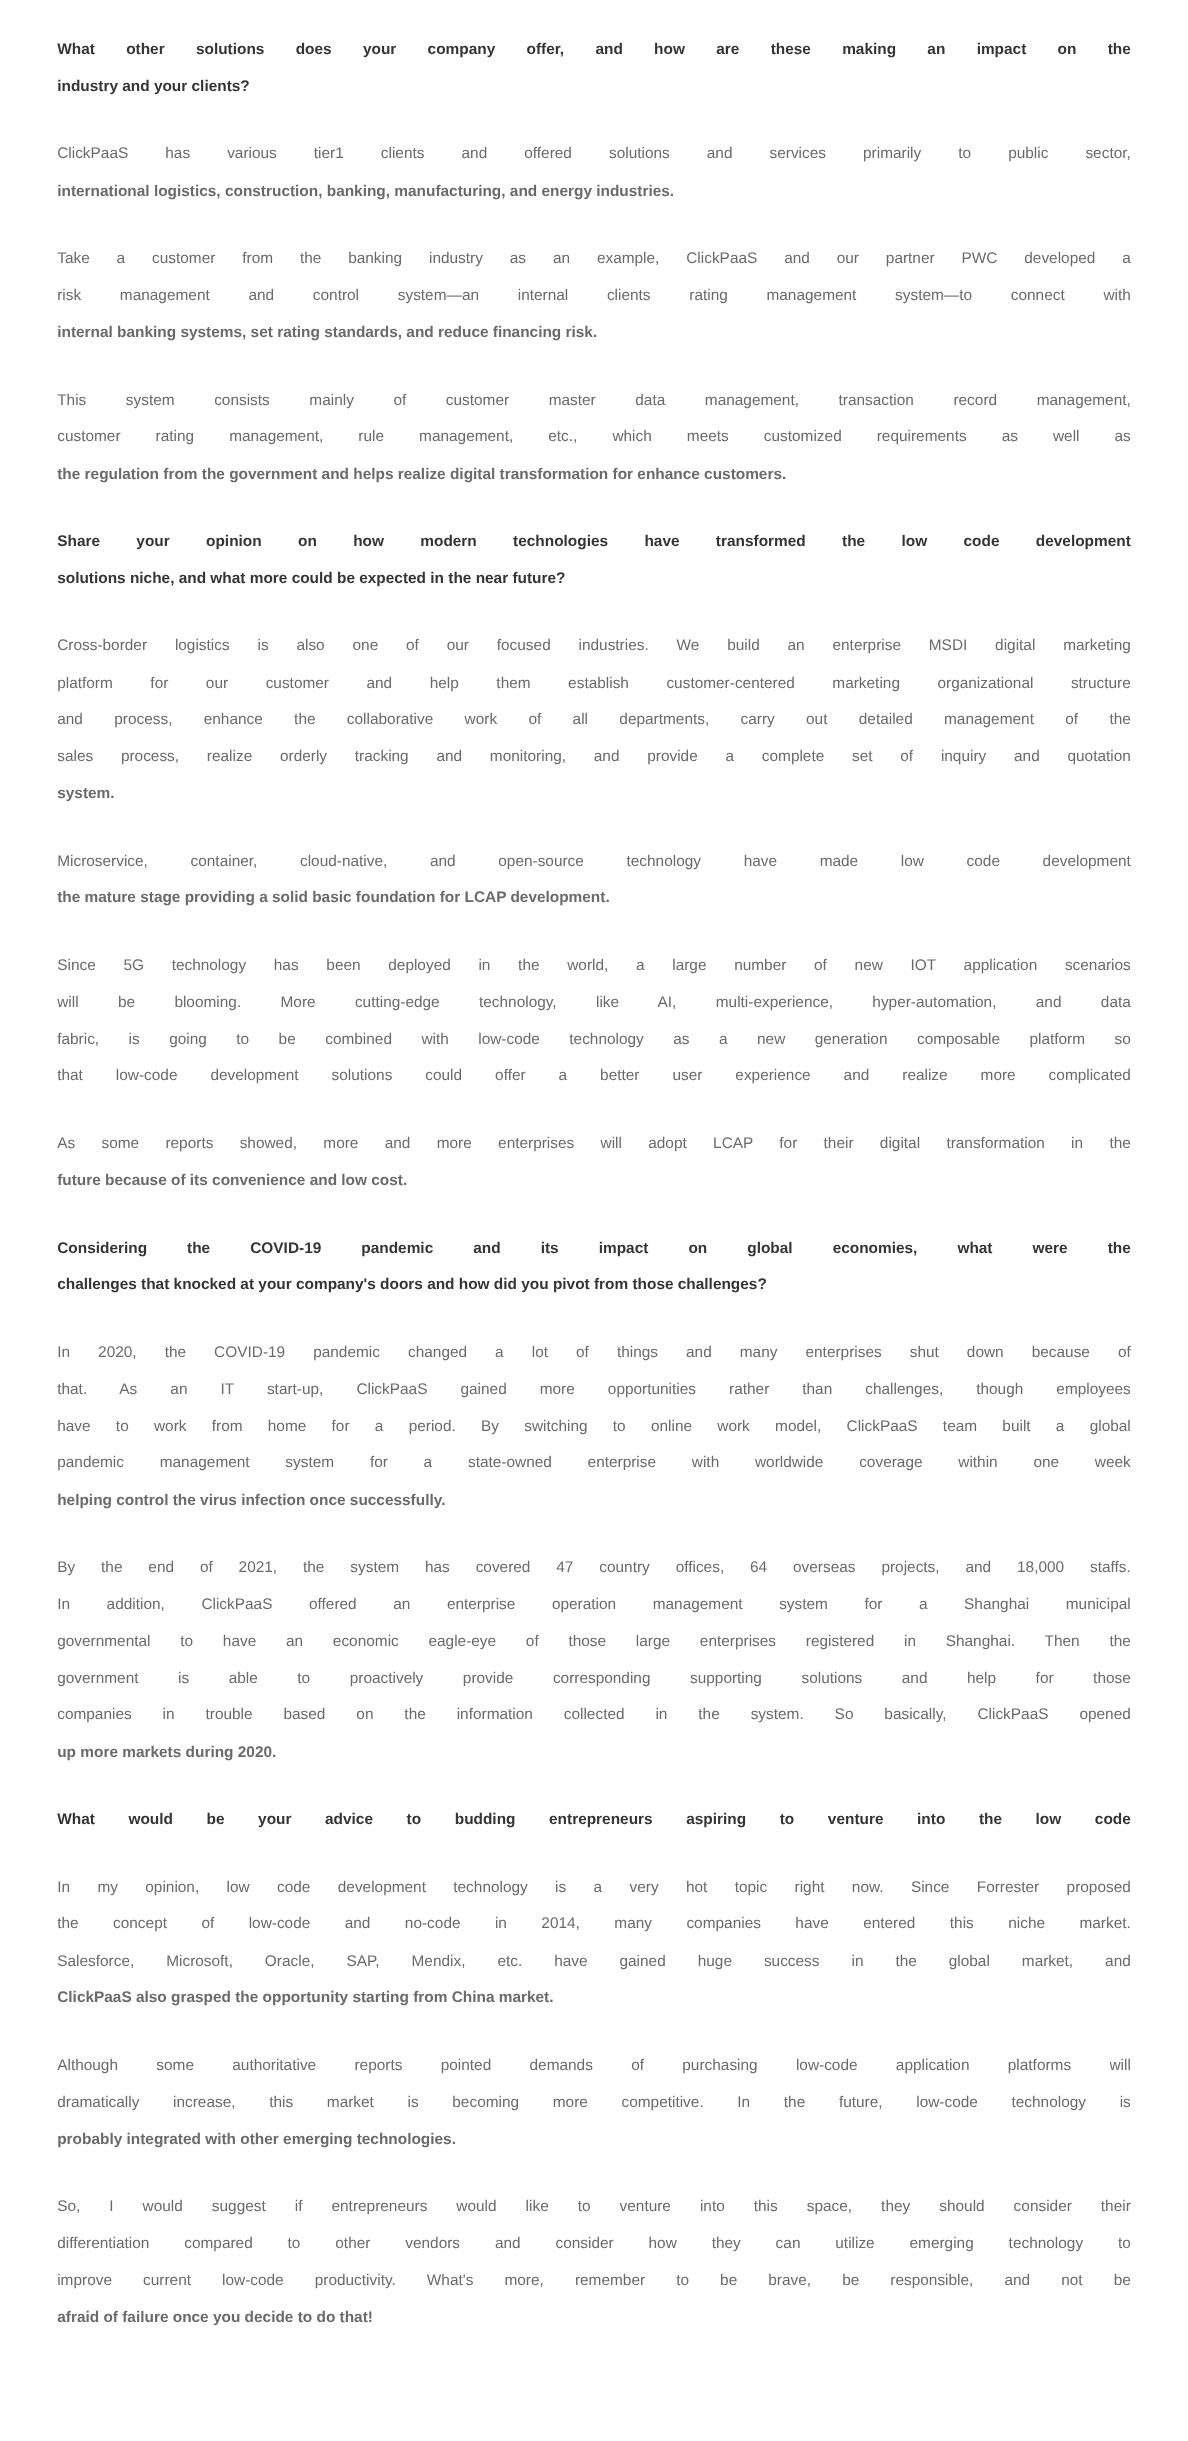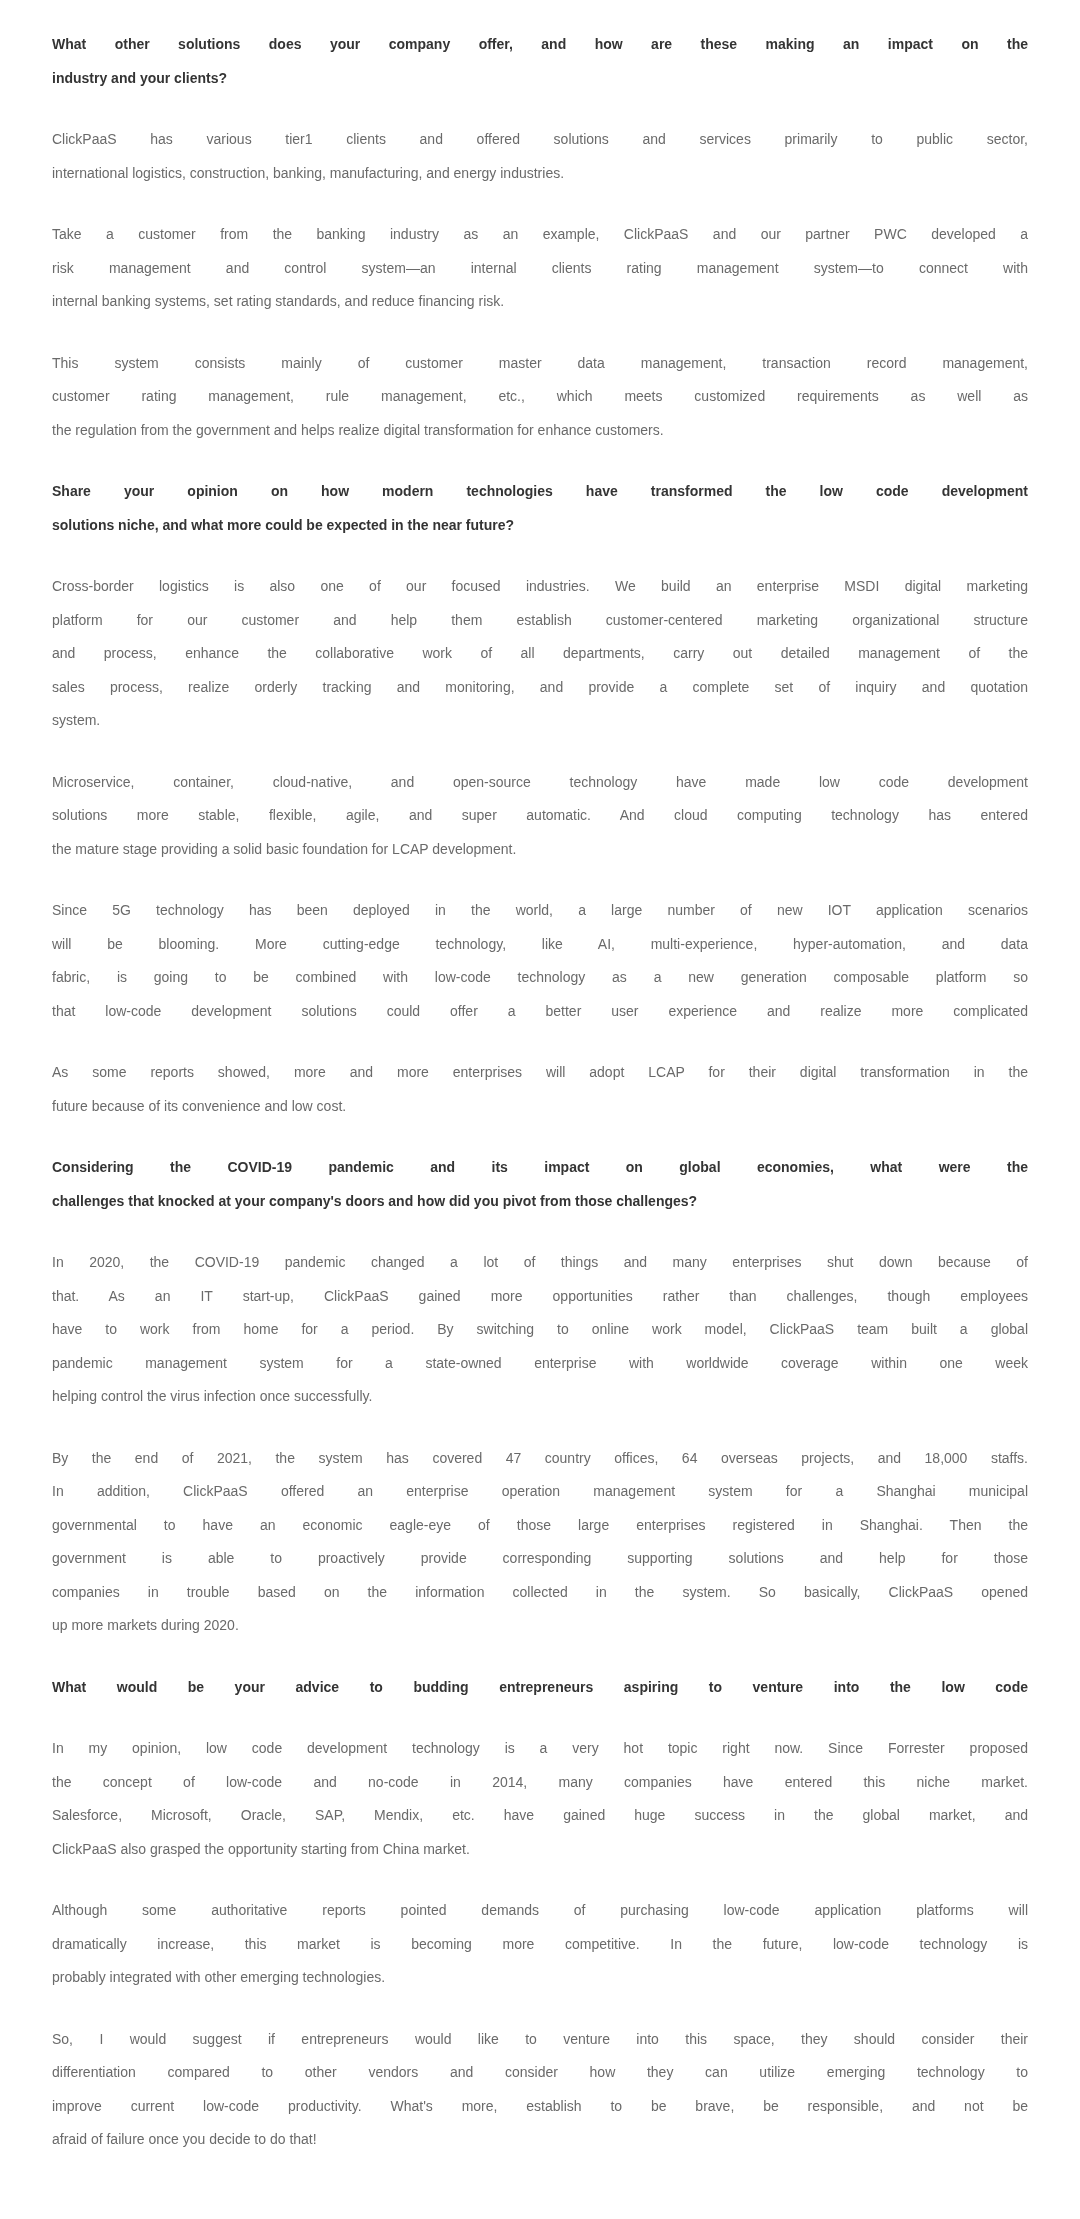--- a/index.html
+++ b/index.html
@@ -19,20 +19,21 @@
   .block { margin: 0; }
   .block + .block { margin-top: 28px; }
   .line {
     font-size: 14px;
     line-height: 33.5px;
     text-align: justify;
     text-align-last: justify;
   }
   .line.last {
     text-align-last: left;
+    font-weight: bold;
   }
   .question .line {
     font-weight: bold;
     color: var(--question-text, #343434);
   }
   .answer .line {
     color: var(--answer-text, #6a6a6a);
   }
 </style>
 </head>
@@ -63,21 +64,20 @@
     </div>
     <div class="block answer">
       <div class="line">Cross-border logistics is also one of our focused industries. We build an enterprise MSDI digital marketing</div>
       <div class="line">platform for our customer and help them establish customer-centered marketing organizational structure</div>
       <div class="line">and process, enhance the collaborative work of all departments, carry out detailed management of the</div>
       <div class="line">sales process, realize orderly tracking and monitoring, and provide a complete set of inquiry and quotation</div>
       <div class="line last">system.</div>
     </div>
     <div class="block answer">
       <div class="line">Microservice, container, cloud-native, and open-source technology have made low code development</div>
-      <div class="line">solutions more stable, flexible, agile, and super automatic. And cloud computing technology has entered</div>
       <div class="line last">the mature stage providing a solid basic foundation for LCAP development.</div>
     </div>
     <div class="block answer">
       <div class="line">Since 5G technology has been deployed in the world, a large number of new IOT application scenarios</div>
       <div class="line">will be blooming. More cutting-edge technology, like AI, multi-experience, hyper-automation, and data</div>
       <div class="line">fabric, is going to be combined with low-code technology as a new generation composable platform so</div>
       <div class="line">that low-code development solutions could offer a better user experience and realize more complicated</div>
     </div>
     <div class="block answer">
       <div class="line">As some reports showed, more and more enterprises will adopt LCAP for their digital transformation in the</div>
@@ -112,16 +112,16 @@
       <div class="line last">ClickPaaS also grasped the opportunity starting from China market.</div>
     </div>
     <div class="block answer">
       <div class="line">Although some authoritative reports pointed demands of purchasing low-code application platforms will</div>
       <div class="line">dramatically increase, this market is becoming more competitive. In the future, low-code technology is</div>
       <div class="line last">probably integrated with other emerging technologies.</div>
     </div>
     <div class="block answer">
       <div class="line">So, I would suggest if entrepreneurs would like to venture into this space, they should consider their</div>
       <div class="line">differentiation compared to other vendors and consider how they can utilize emerging technology to</div>
-      <div class="line">improve current low-code productivity. What's more, establish to be brave, be responsible, and not be</div>
+      <div class="line">improve current low-code productivity. What's more, remember to be brave, be responsible, and not be</div>
       <div class="line last">afraid of failure once you decide to do that!</div>
     </div>
   </main>
 
 </body></html>

